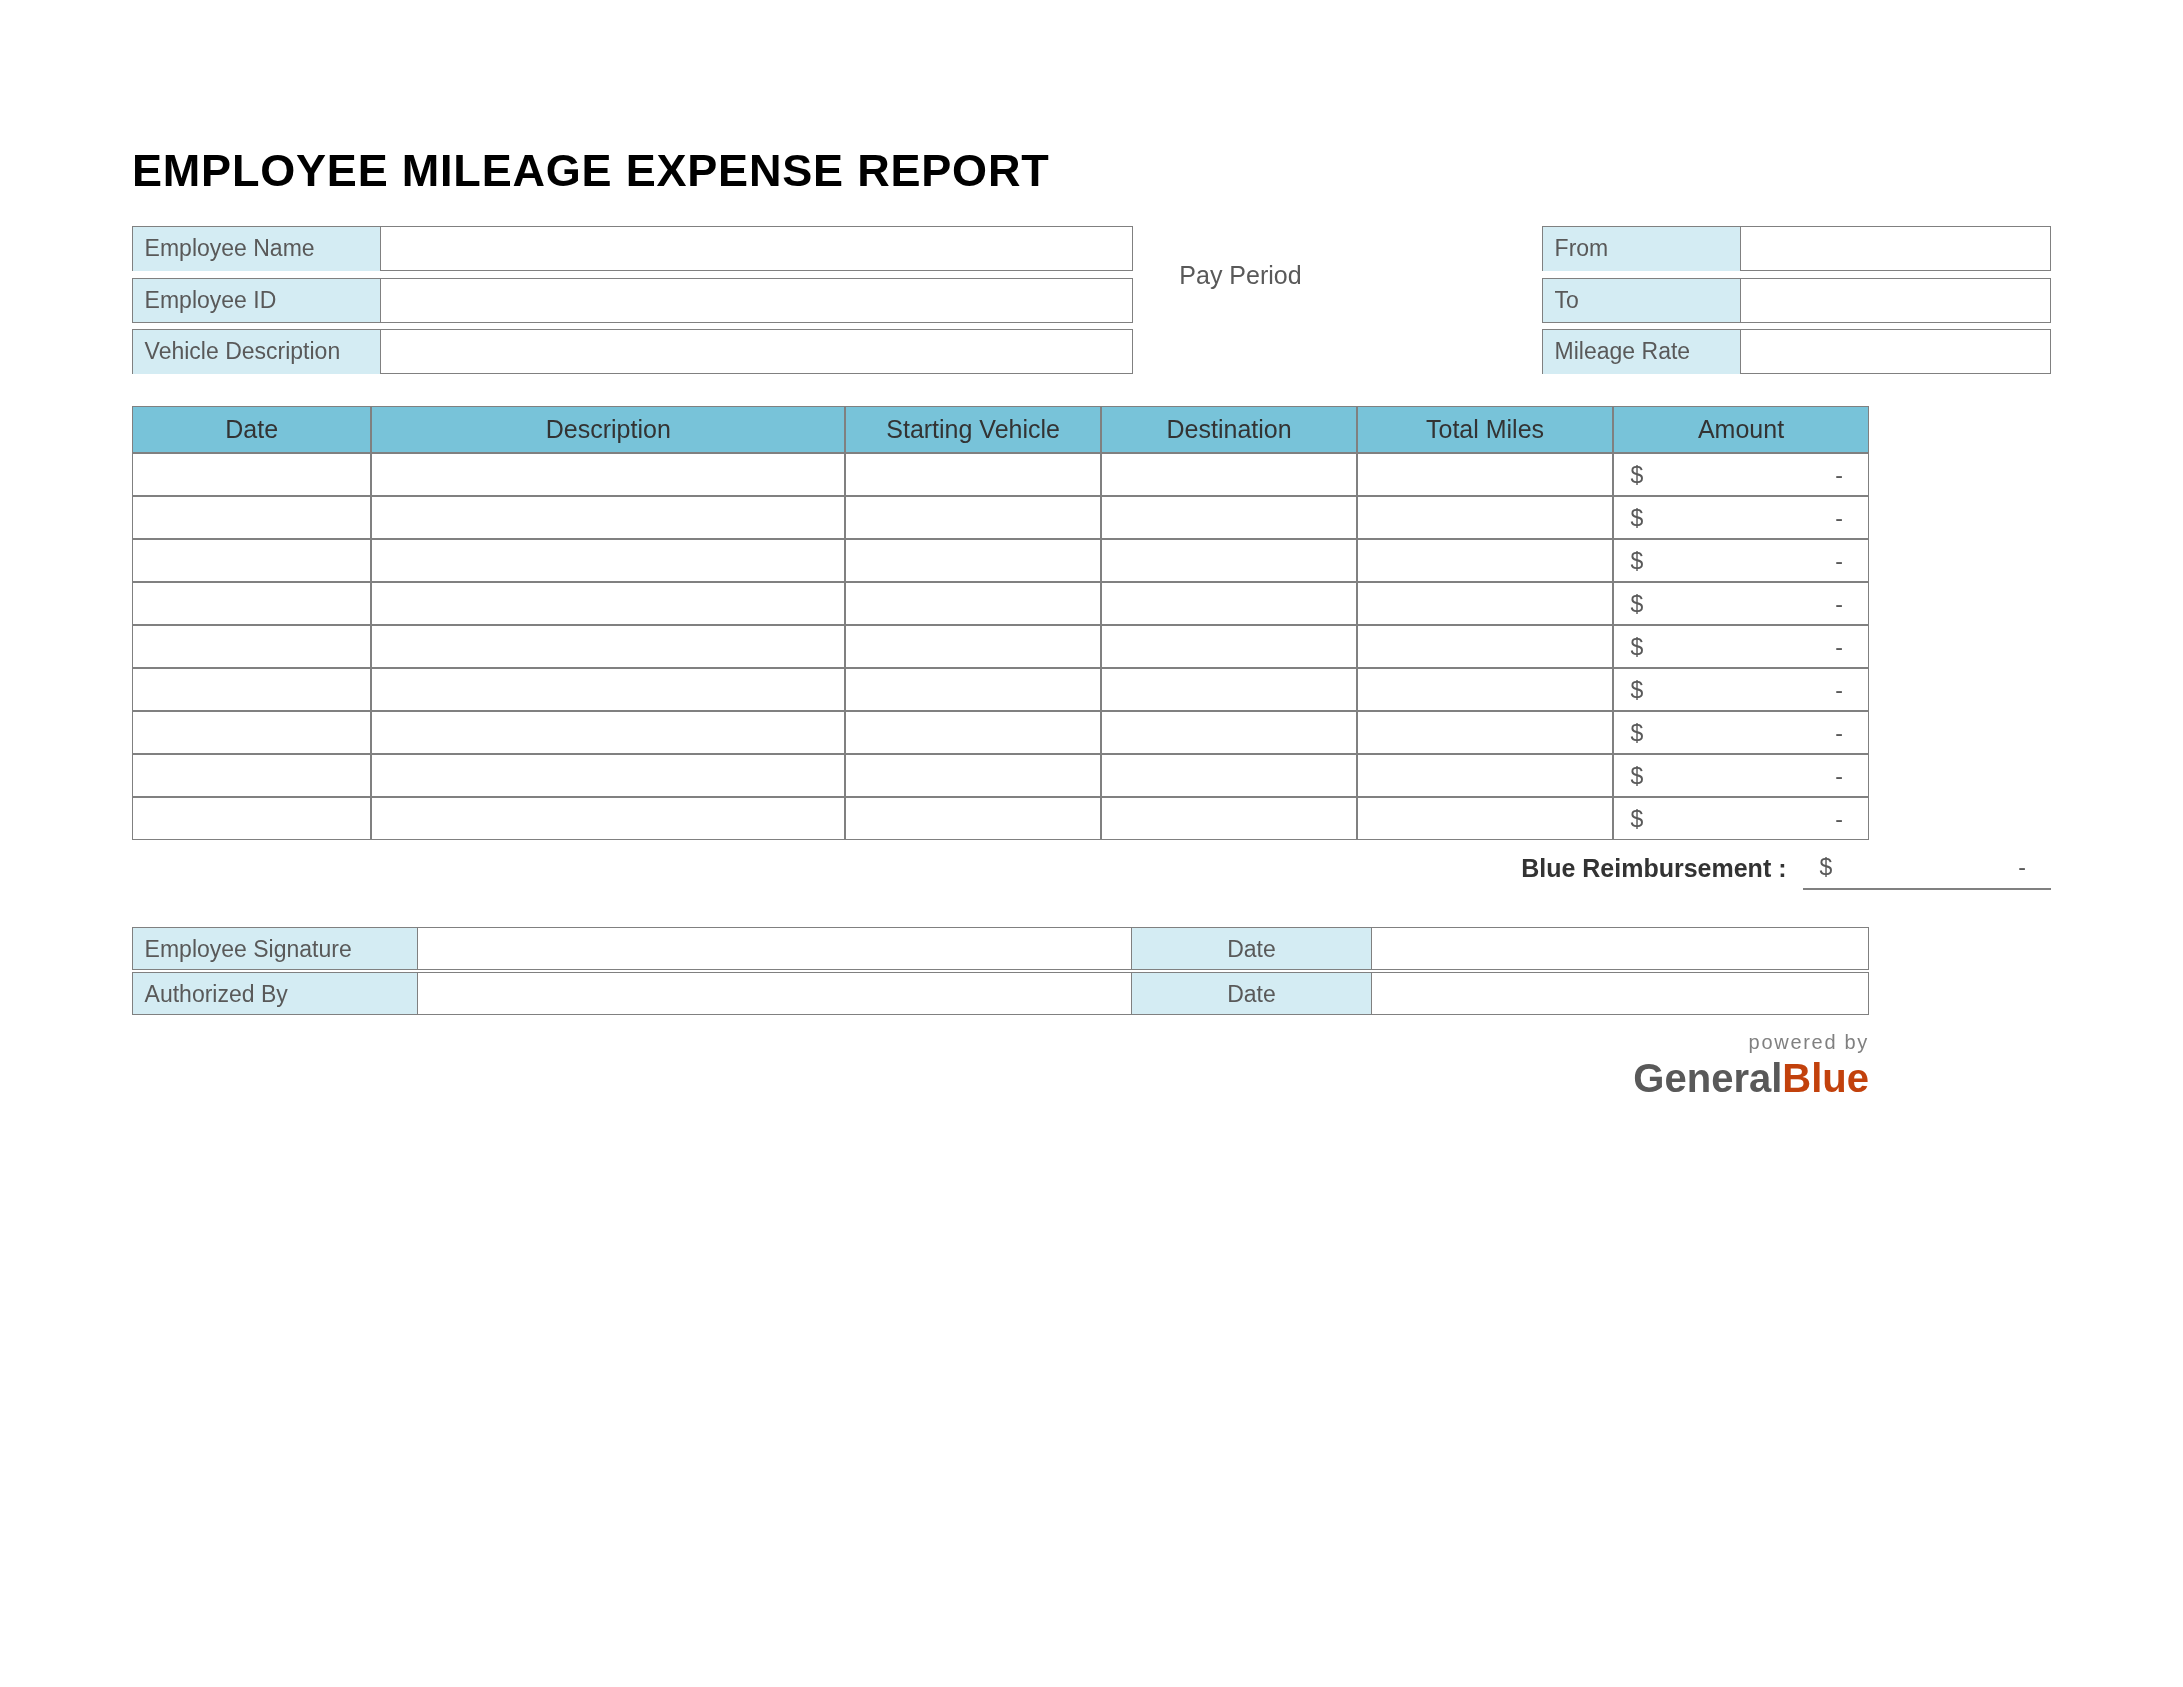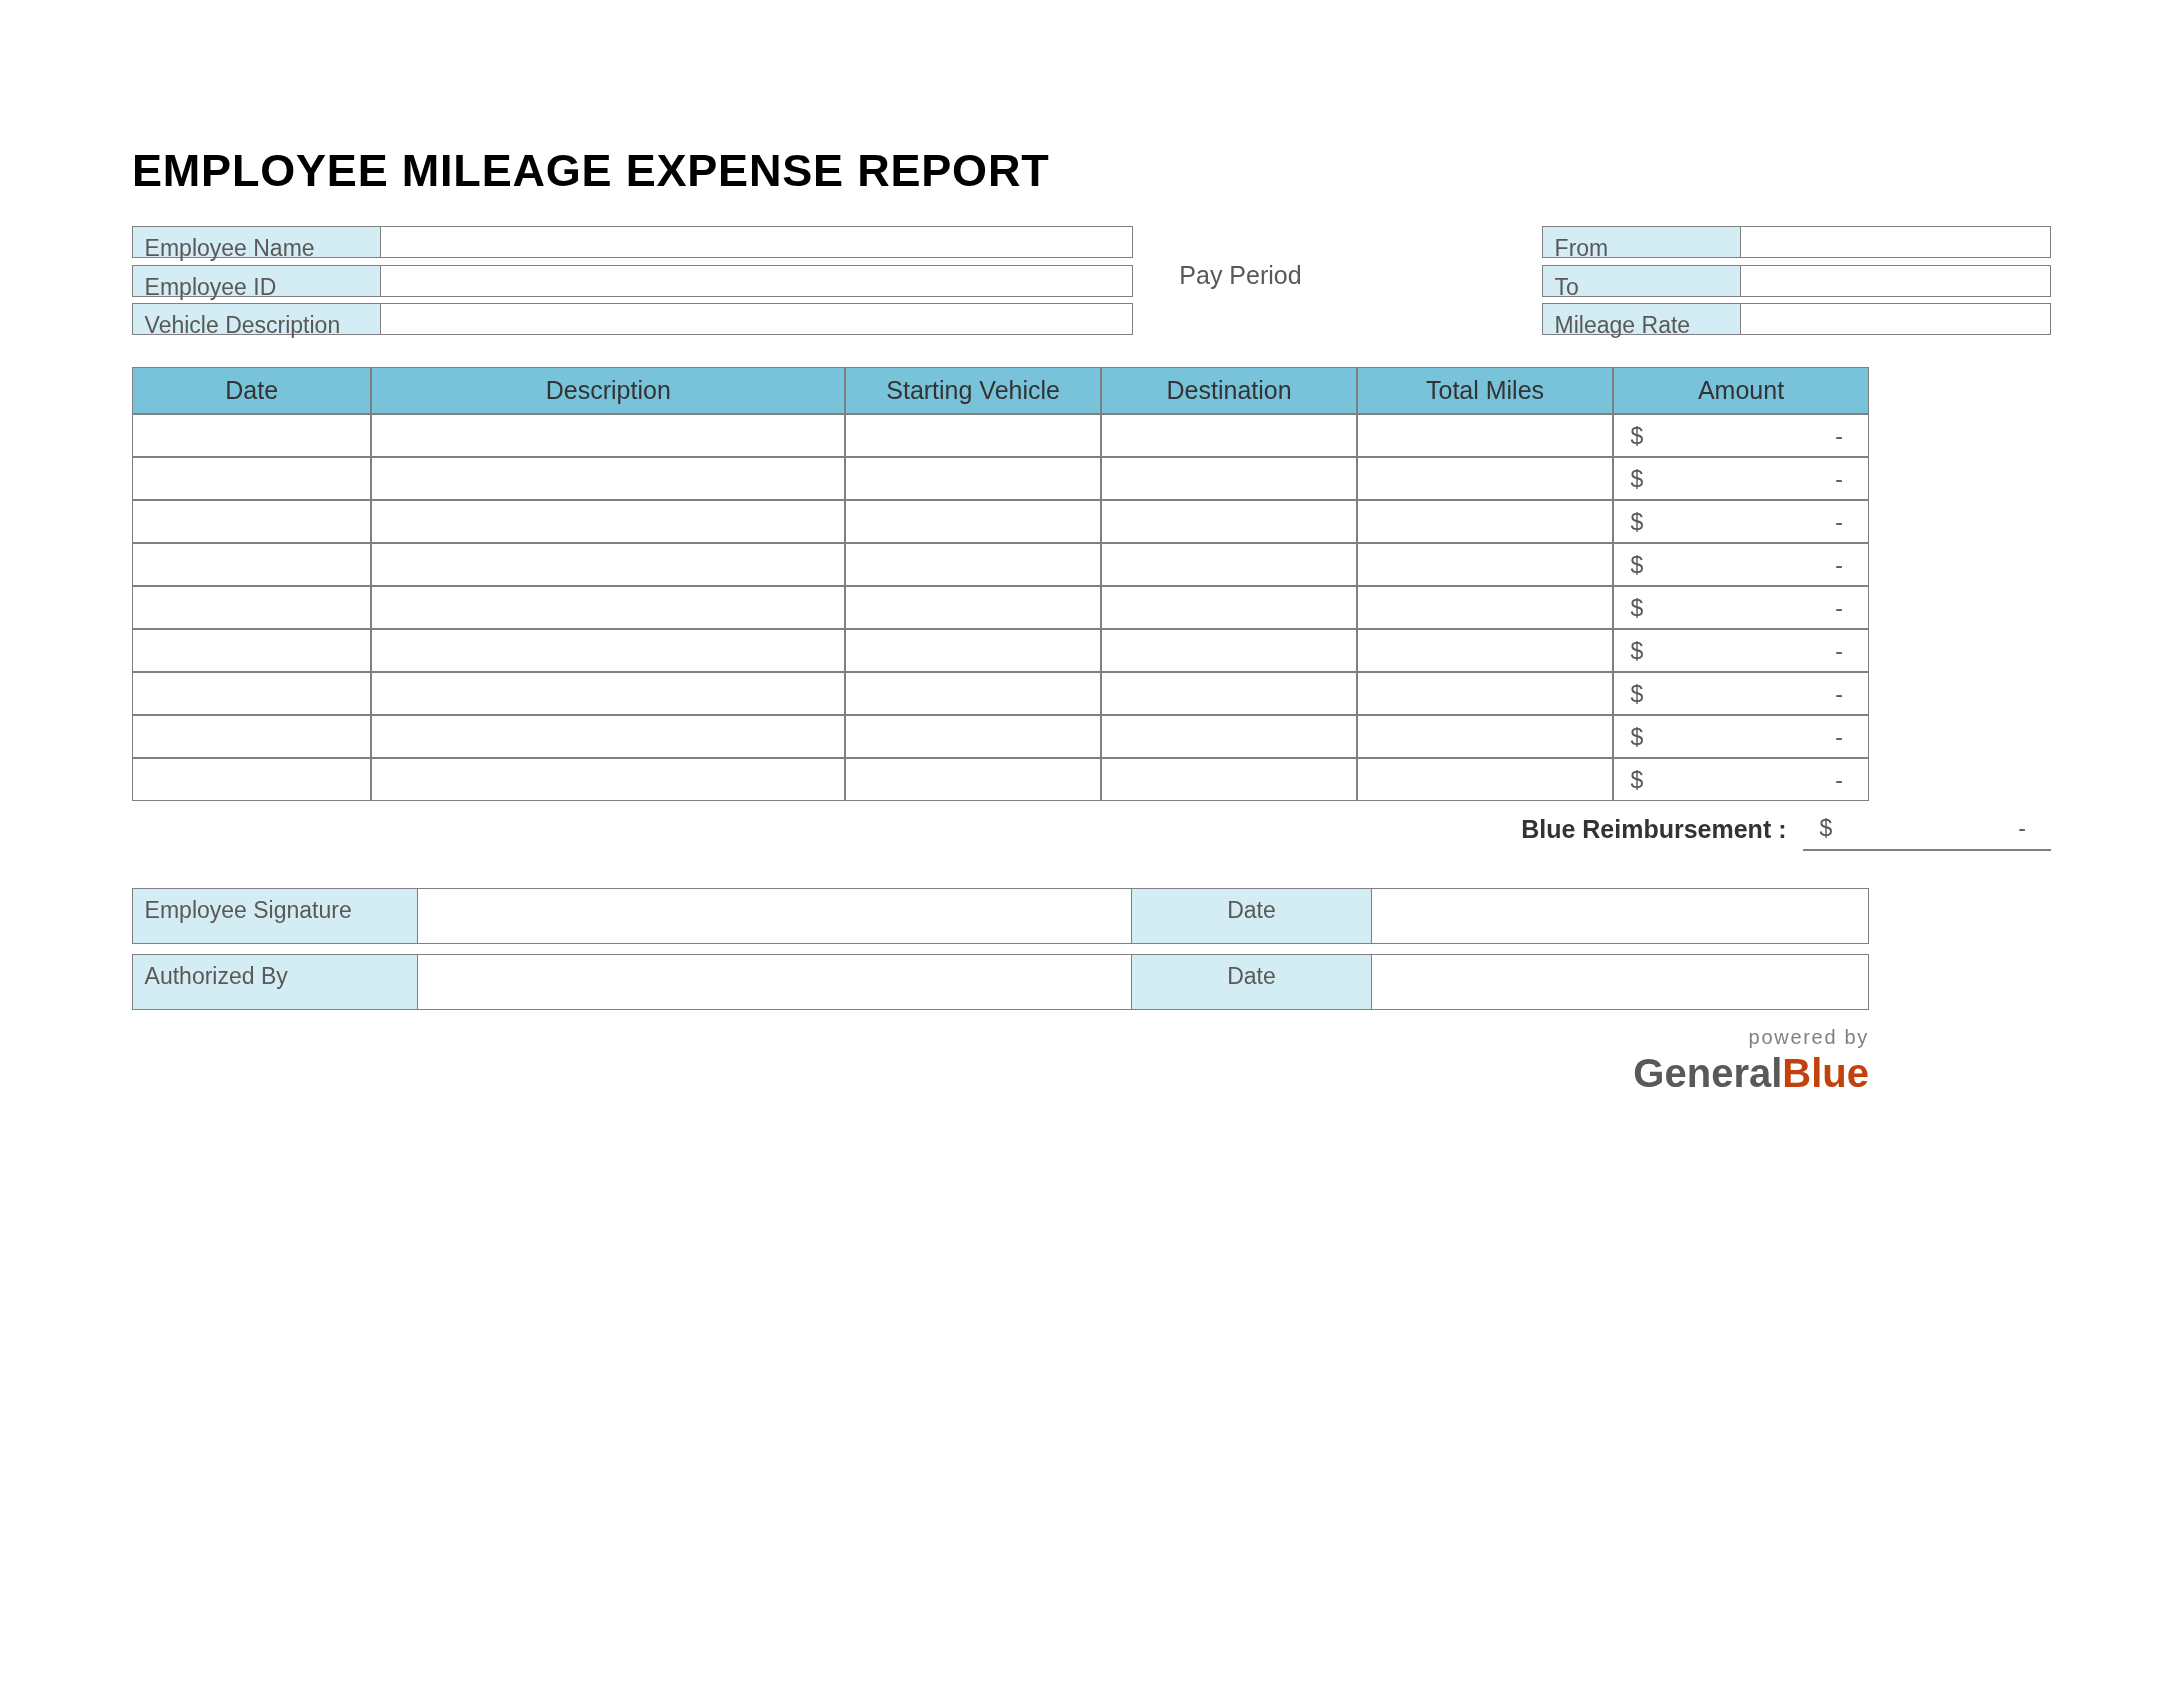--- a/index.html
+++ b/index.html
@@ -34,21 +34,22 @@
   }
   .info-right {
     flex: 0 0 521px;
     margin-left: auto;
     padding-left: 12px;
   }
   .field-row {
     display: flex;
     border: 1.7px solid #808080;
     margin-bottom: 6.6px;
-    height: 32px;
+    height: 45px;
+    flex-direction: column;
   }
   .field-label {
     width: 248px;
     background: #d4ecf3;
     padding: 8.3px 11.6px;
     font-size: 23px;
     border-right: 1.7px solid #808080;
   }
   .info-right .field-label { width: 198px; }
   .field-value {
@@ -129,22 +130,22 @@
     top: 50%;
     transform: translateY(-50%);
   }
   .sig-block {
     margin-top: 37px;
     width: 1737px;
   }
   .sig-row {
     display: flex;
     border: 1.7px solid #808080;
-    margin-bottom: 10px;
-    height: 56px;
+    margin-bottom: 2px;
+    height: 43px;
   }
   .sig-label {
     width: 285px;
     background: #d4ecf3;
     padding: 8.3px 11.6px;
     font-size: 23px;
     border-right: 1.7px solid #808080;
   }
   .sig-value {
     flex: 1;

